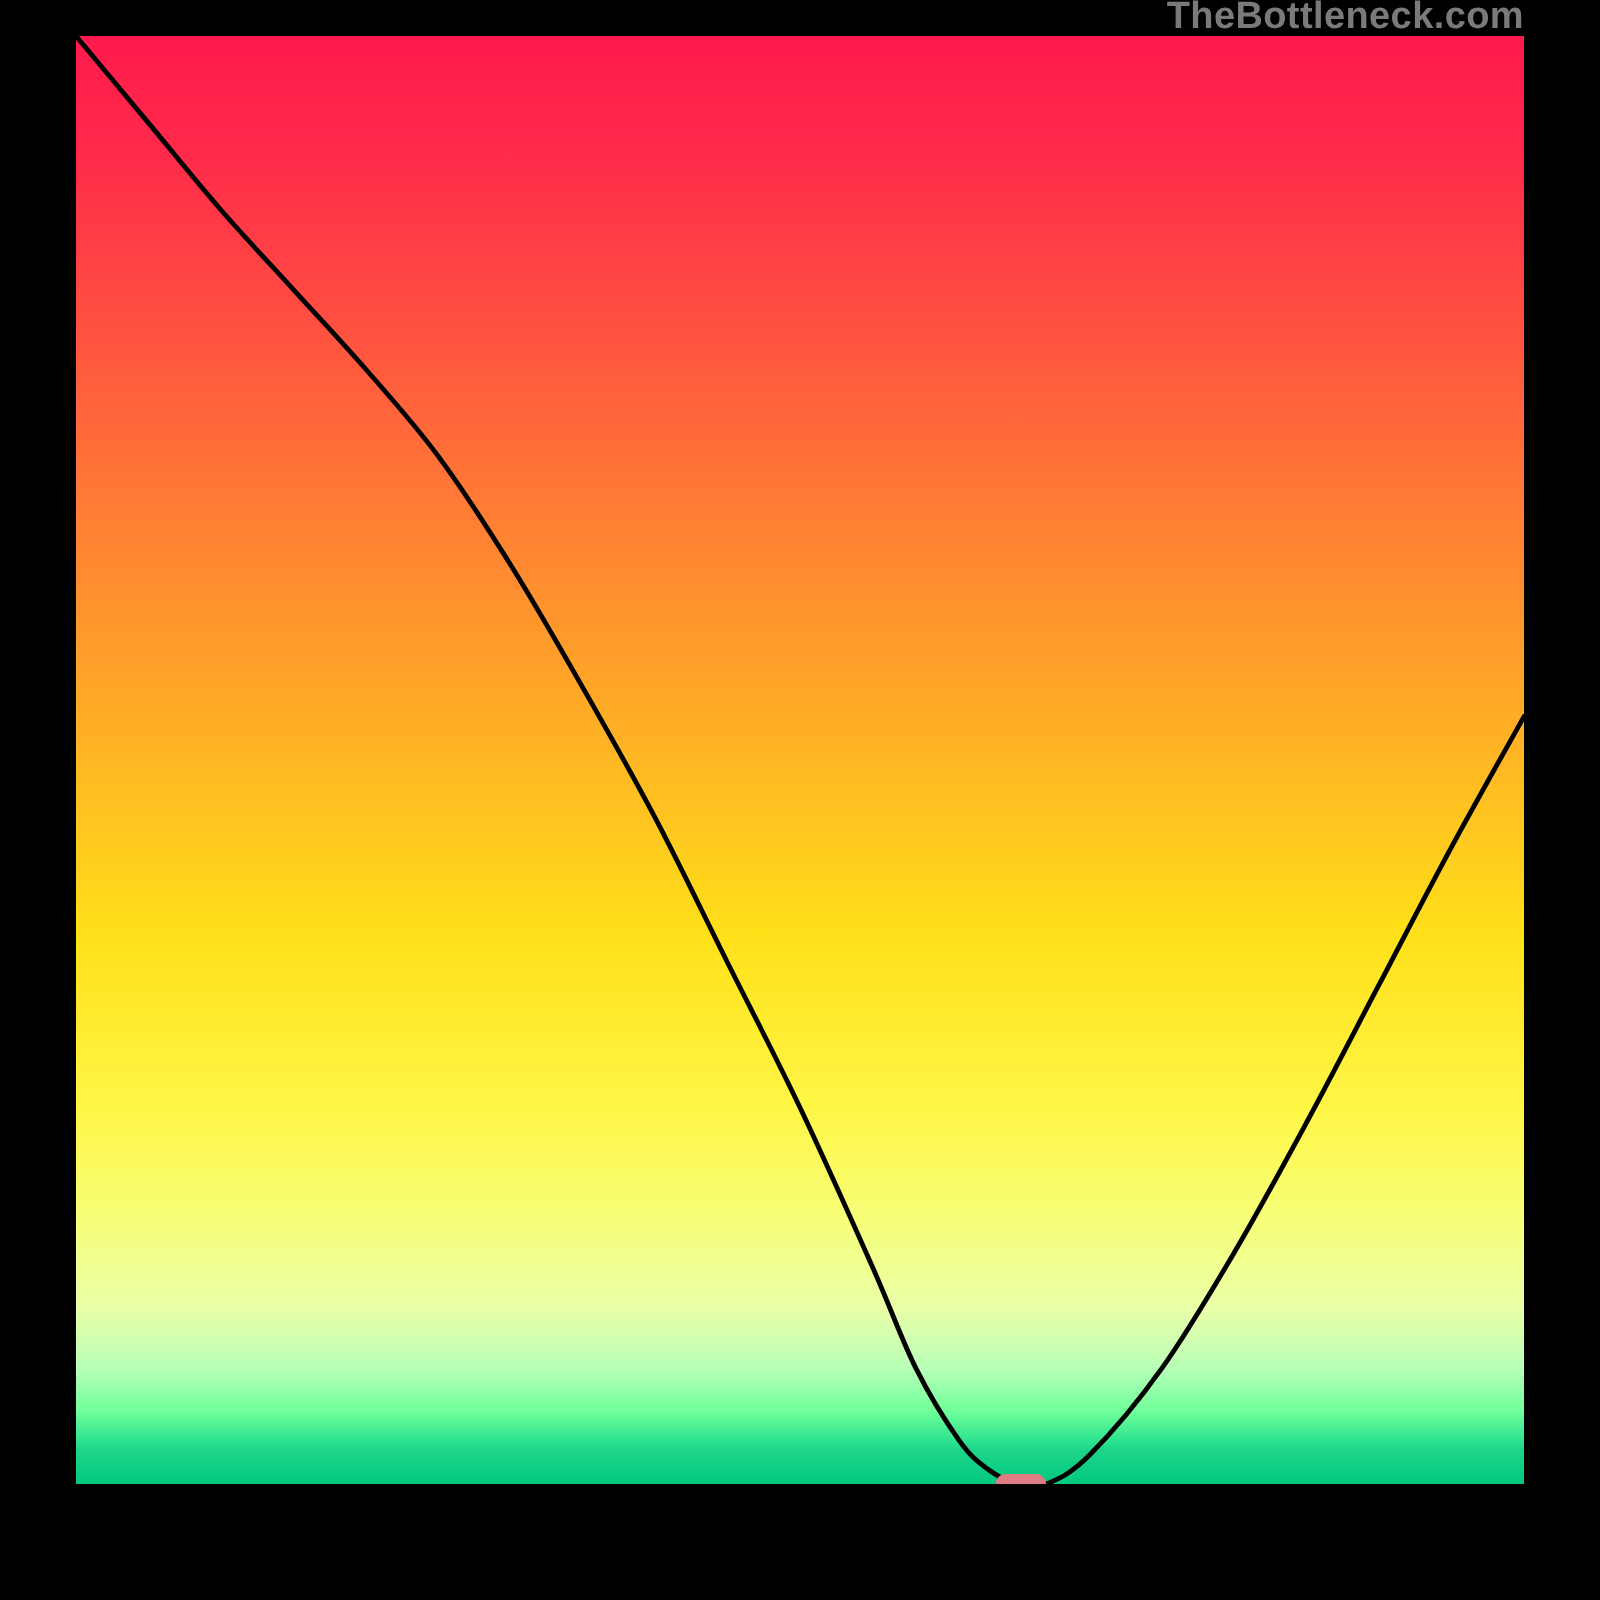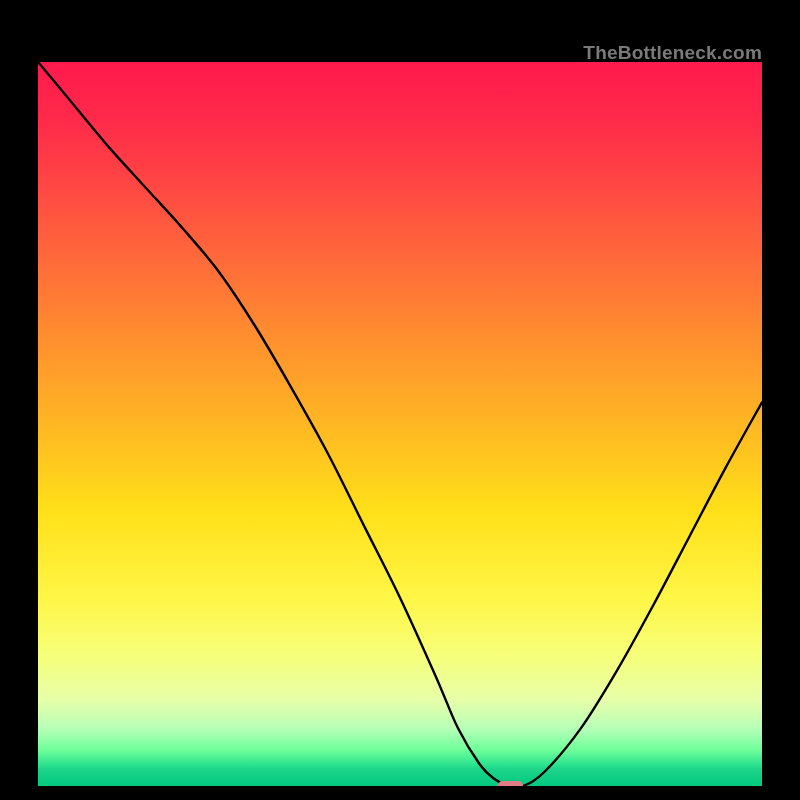--- a/index.html
+++ b/index.html
@@ -8,21 +8,20 @@
     width: 800px;
     height: 800px;
     background: #000;
     overflow: hidden;
     font-family: Arial, Helvetica, sans-serif;
   }
   .chart-wrap {
     width: 800px;
     height: 648px;
     position: relative;
-    margin-top: 44px;
   }
   .plot-area {
     position: absolute;
     left: 38px;
     top: 18px;
     width: 724px;
     height: 724px;
   }
   .gradient-bg {
     position: absolute;

